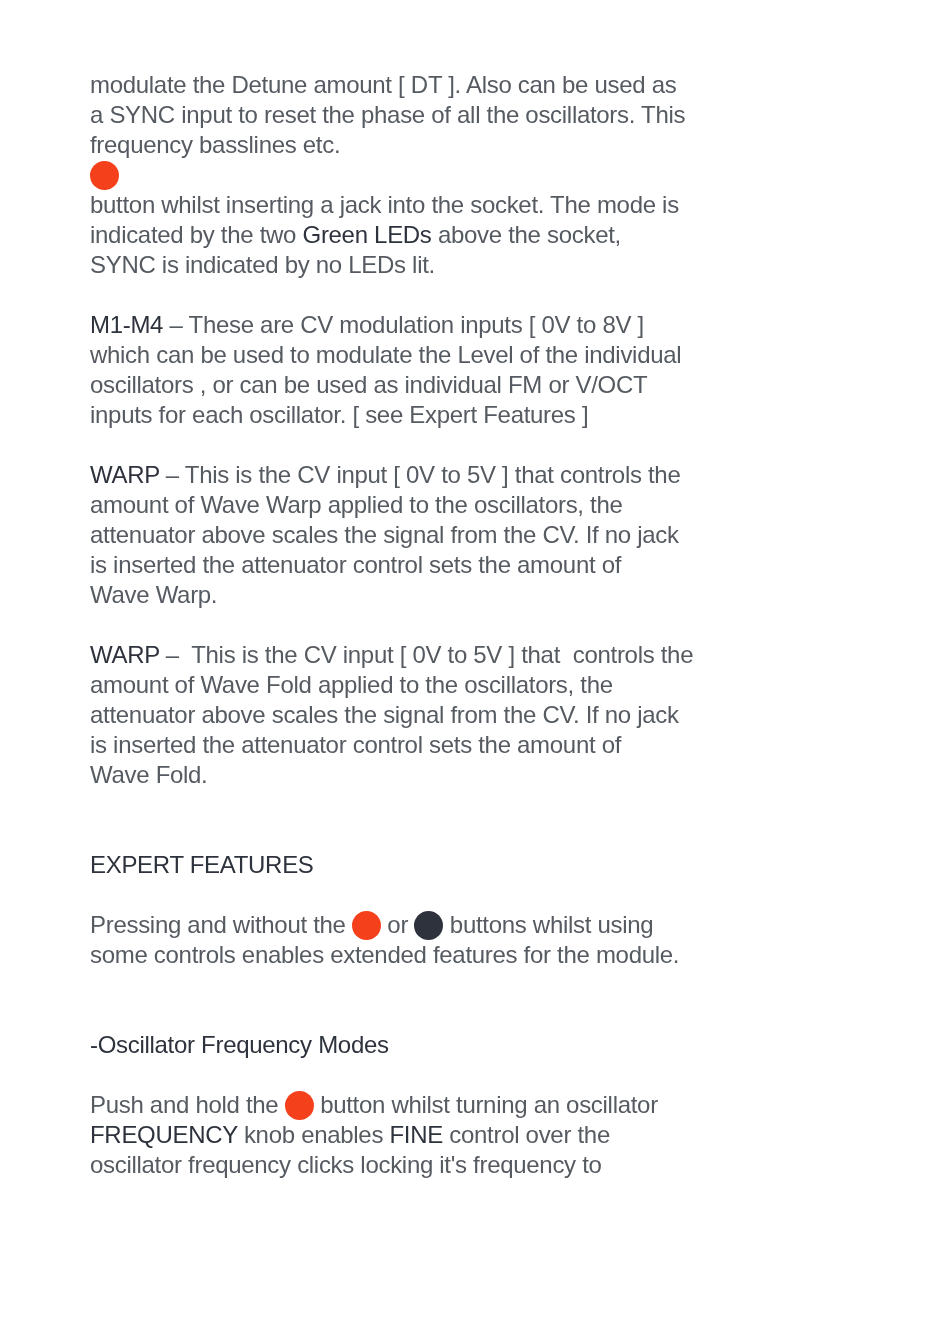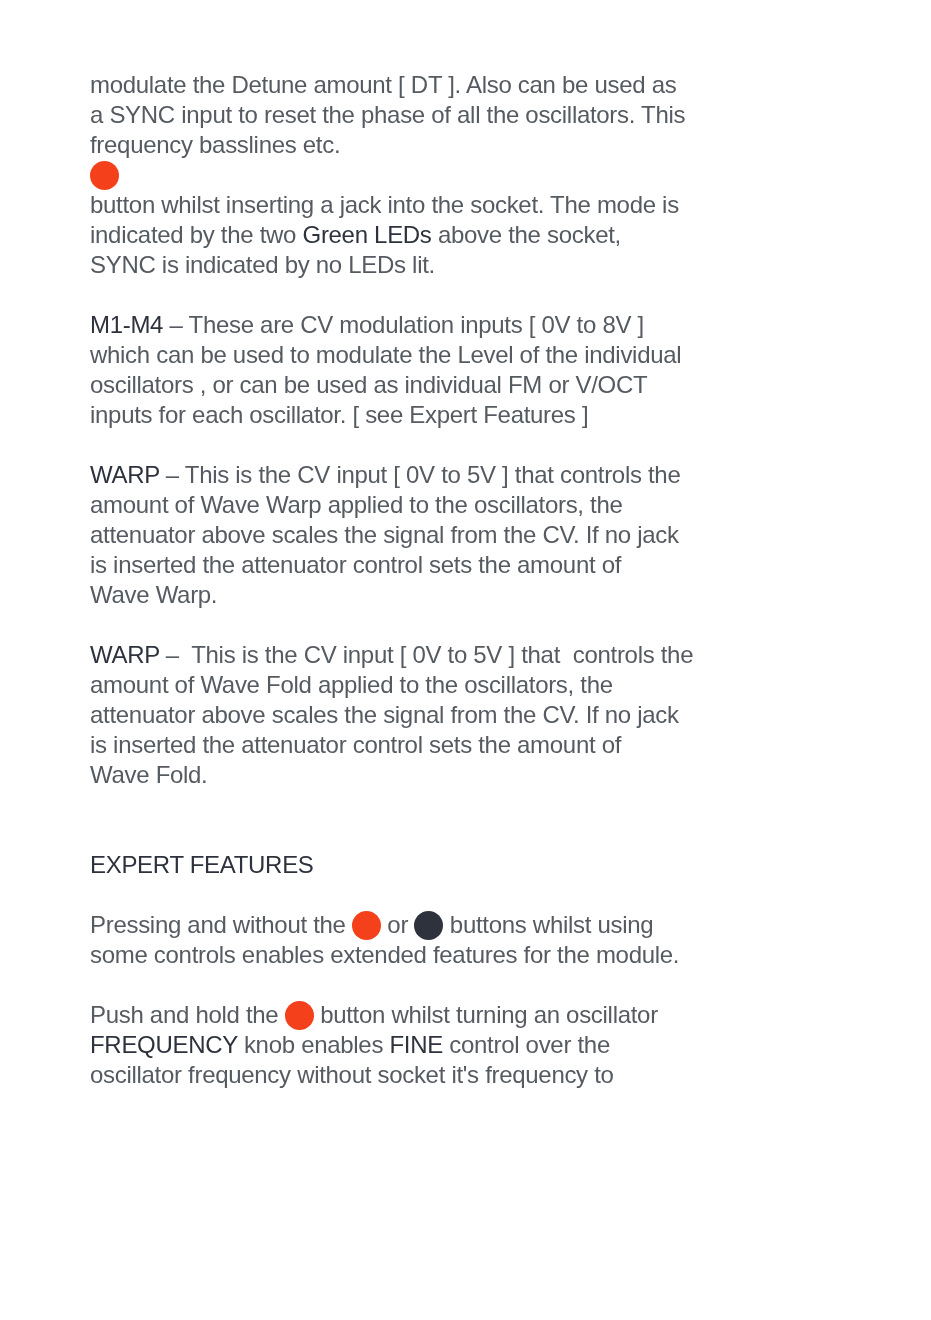--- a/index.html
+++ b/index.html
@@ -89,20 +89,23 @@
         <div class="line"><span class="seg">is inserted the attenuator control sets the amount of</span></div>
         <div class="line"><span class="seg">Wave Fold.</span></div>
       </div>
       <div class="block heading">
         <div class="line"><span class="seg bold">EXPERT FEATURES</span></div>
       </div>
       <div class="block paragraph">
         <div class="line"><span class="seg">Pressing and without the </span><span class="dot" style="background: rgb(244, 65, 28);"></span><span class="seg"> or </span><span class="dot" style="background: rgb(45, 50, 60);"></span><span class="seg"> buttons whilst using</span></div>
         <div class="line"><span class="seg">some controls enables extended features for the module.</span></div>
       </div>
+      <div class="block heading">
+        <div class="line"><span class="seg bold">-Oscillator Frequency Modes</span></div>
+      </div>
       <div class="block paragraph">
         <div class="line"><span class="seg">Push and hold the </span><span class="dot" style="background: rgb(244, 65, 28);"></span><span class="seg"> button whilst turning an oscillator</span></div>
         <div class="line"><span class="seg bold">FREQUENCY</span><span class="seg"> knob enables </span><span class="seg bold">FINE</span><span class="seg"> control over the</span></div>
-        <div class="line"><span class="seg">oscillator frequency without socket it's frequency to</span></div>
+        <div class="line"><span class="seg">oscillator frequency clicks locking it's frequency to</span></div>
       </div>
     </main>
   <div class="page-number">9</div>
 </div>
 
 </body></html>

